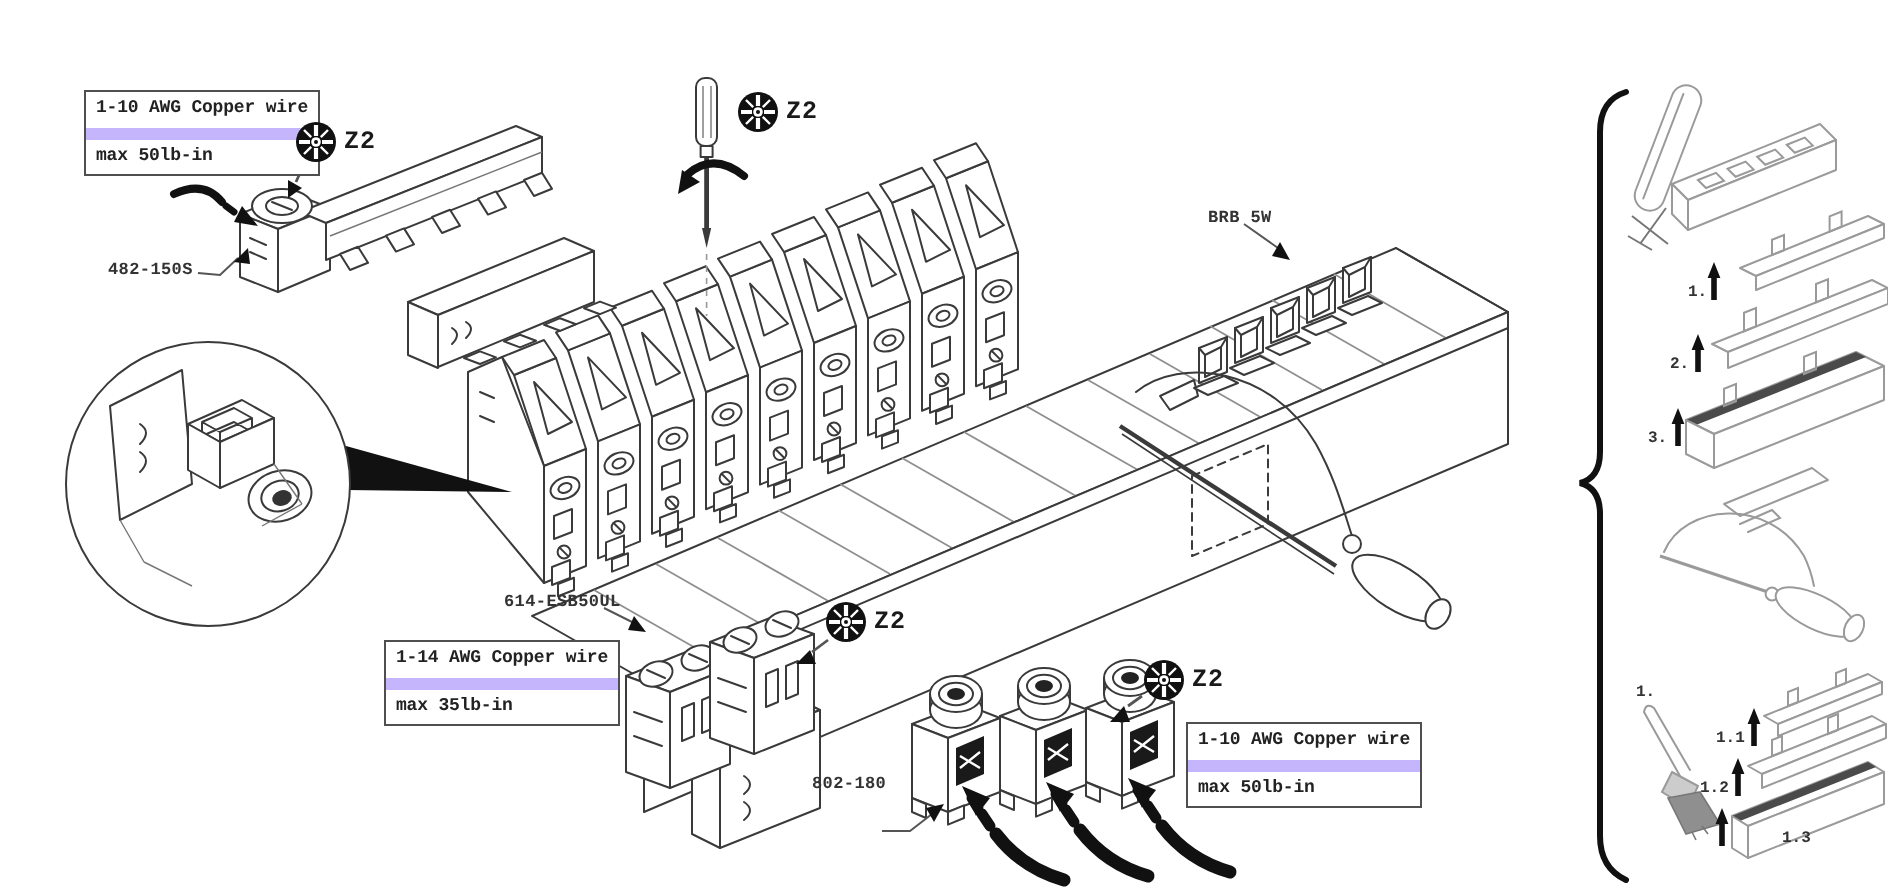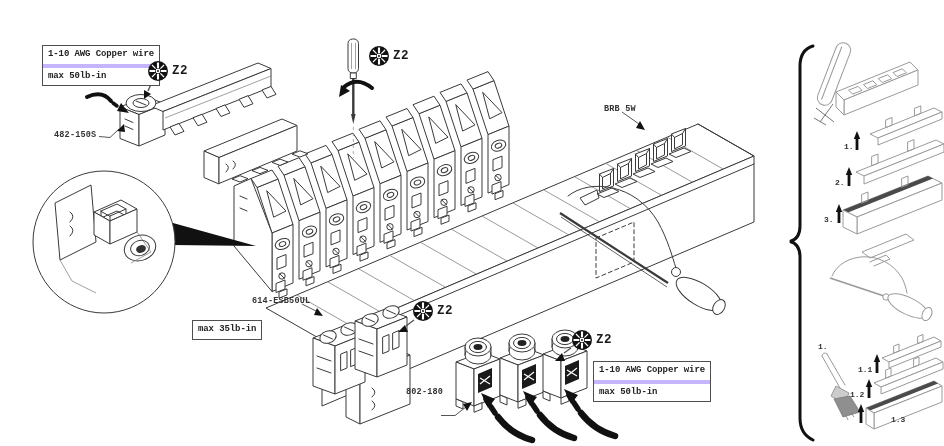--- a/index.html
+++ b/index.html
@@ -11,21 +11,21 @@
   .ln{fill:none;stroke:#3a3a3a;stroke-width:1;stroke-linejoin:round;stroke-linecap:round;}
   .thin{fill:none;stroke:#777;stroke-width:.7;}
   .hatch{stroke:#8f8f8f;stroke-width:.9;}
   .blk{fill:#111;stroke:none;}
   .lite{fill:#fff;stroke:#9a9a9a;stroke-width:1;stroke-linejoin:round;}
   .liteln{fill:none;stroke:#9a9a9a;stroke-width:1;stroke-linecap:round;}
   .dark{fill:#4a4a4a;stroke:none;}
   .spec-box{position:absolute;background:#fff;border:1px solid #4f4f4f;z-index:4;}
   .spec-row{padding:2px 5px 3px;font-weight:bold;font-size:9px;line-height:1.4;color:#222;
             white-space:nowrap;letter-spacing:-.1px;}
-  .spec-row + .spec-row{border-top:4px solid #c4b5fd;}
+  .spec-row + .spec-row{border-top:6px solid #c4b5fd;}
   .part-label{position:absolute;font-weight:bold;font-size:8.5px;color:#333;
               letter-spacing:.2px;white-space:nowrap;z-index:4;}
   .step-label{position:absolute;font-weight:bold;font-size:8px;color:#333;z-index:4;}
   .z2-badge{position:absolute;display:flex;align-items:center;gap:3px;z-index:4;}
   .z2-text{font-weight:bold;font-size:12.5px;color:#1a1a1a;letter-spacing:.5px;}
 </style>
 </head>
 <body>
 
 <div class="canvas">
@@ -318,20 +318,21 @@
       <use href="#uparrow" transform="translate(861,423)"></use>
     </g>
   </g>
 </svg>
 
 <div class="spec-box" style="left:42px;top:45px;">
   <div class="spec-row">1-10 AWG Copper wire</div>
   <div class="spec-row">max 50lb-in</div>
 </div>
 <div class="spec-box" style="left:192px;top:320px;">
+  <div class="spec-row">1-14 AWG Copper wire</div>
   <div class="spec-row">max 35lb-in</div>
 </div>
 <div class="spec-box" style="left:593px;top:361px;">
   <div class="spec-row">1-10 AWG Copper wire</div>
   <div class="spec-row">max 50lb-in</div>
 </div>
 
 <div class="z2-badge" style="left:147px;top:60px;">
   <svg width="22" height="22" viewBox="-11 -11 22 22">
     <circle r="10" fill="#111"></circle>

